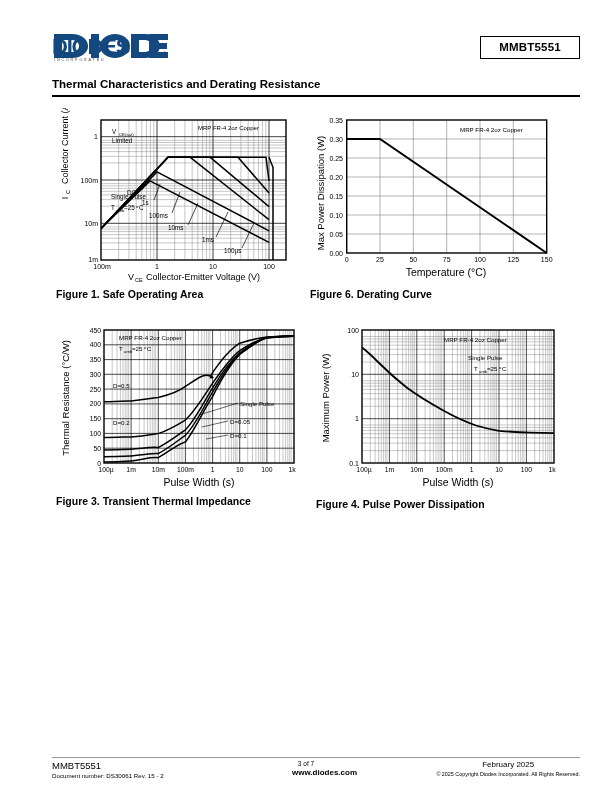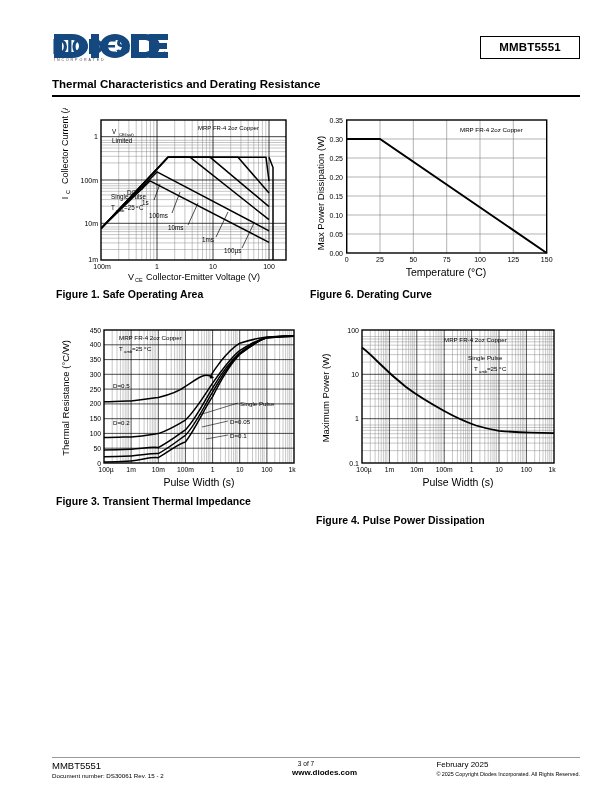--- a/index.html
+++ b/index.html
@@ -39,21 +39,21 @@
   }
 
   
   .footRule{position:absolute;left:52px;top:757px;width:528px;height:1px;background:#9a9a9a;}
   .footL{position:absolute;left:52px;top:760px;line-height:1.25;}
   .footL .p1{font-size:9.5px;}
   .footL .p2{font-size:6.2px;}
   .footC{position:absolute;left:0;right:0;top:760px;text-align:center;line-height:1.3;}
   .footC .p1{font-size:6.5px;}
   .footC .p2{font-size:8px;font-weight:bold;padding-left:37px;}
-  .footR{position:absolute;right:32px;top:760px;text-align:left;line-height:1.35;}
+  .footR{position:absolute;right:32px;top:760px;text-align:center;line-height:1.35;}
   .footR .p1{font-size:8px;}
   .footR .p2{font-size:5.4px;}
 
   text{font-family:"Liberation Sans", sans-serif;}
 </style>
 </head>
 <body>
 
 <div class="page">
 
@@ -543,21 +543,21 @@
           <text x="73.4" y="154">1m</text>
         <text x="100.8" y="154">10m</text>
           <text x="128.2" y="154">100m</text>
         <text x="155.6" y="154">1</text>
           <text x="183.0" y="154">10</text>
         <text x="210.4" y="154">100</text>
           <text x="236" y="154">1k</text>
       </g>
       <text x="142" y="168" font-size="10.5" text-anchor="middle">Pulse Width (s)</text>
     </svg>
-    <div class="caption" style="top:180px;margin-top:16px;">Figure 4. Pulse Power Dissipation</div>
+    <div class="caption" style="top:180px;">Figure 4. Pulse Power Dissipation</div>
   </div>
 
   <div class="footRule"></div>
 
   <div class="footL">
     <div class="p1">MMBT5551</div>
     <div class="p2">Document number: DS30061 Rev. 15 - 2</div>
   </div>
 
   <div class="footC">

